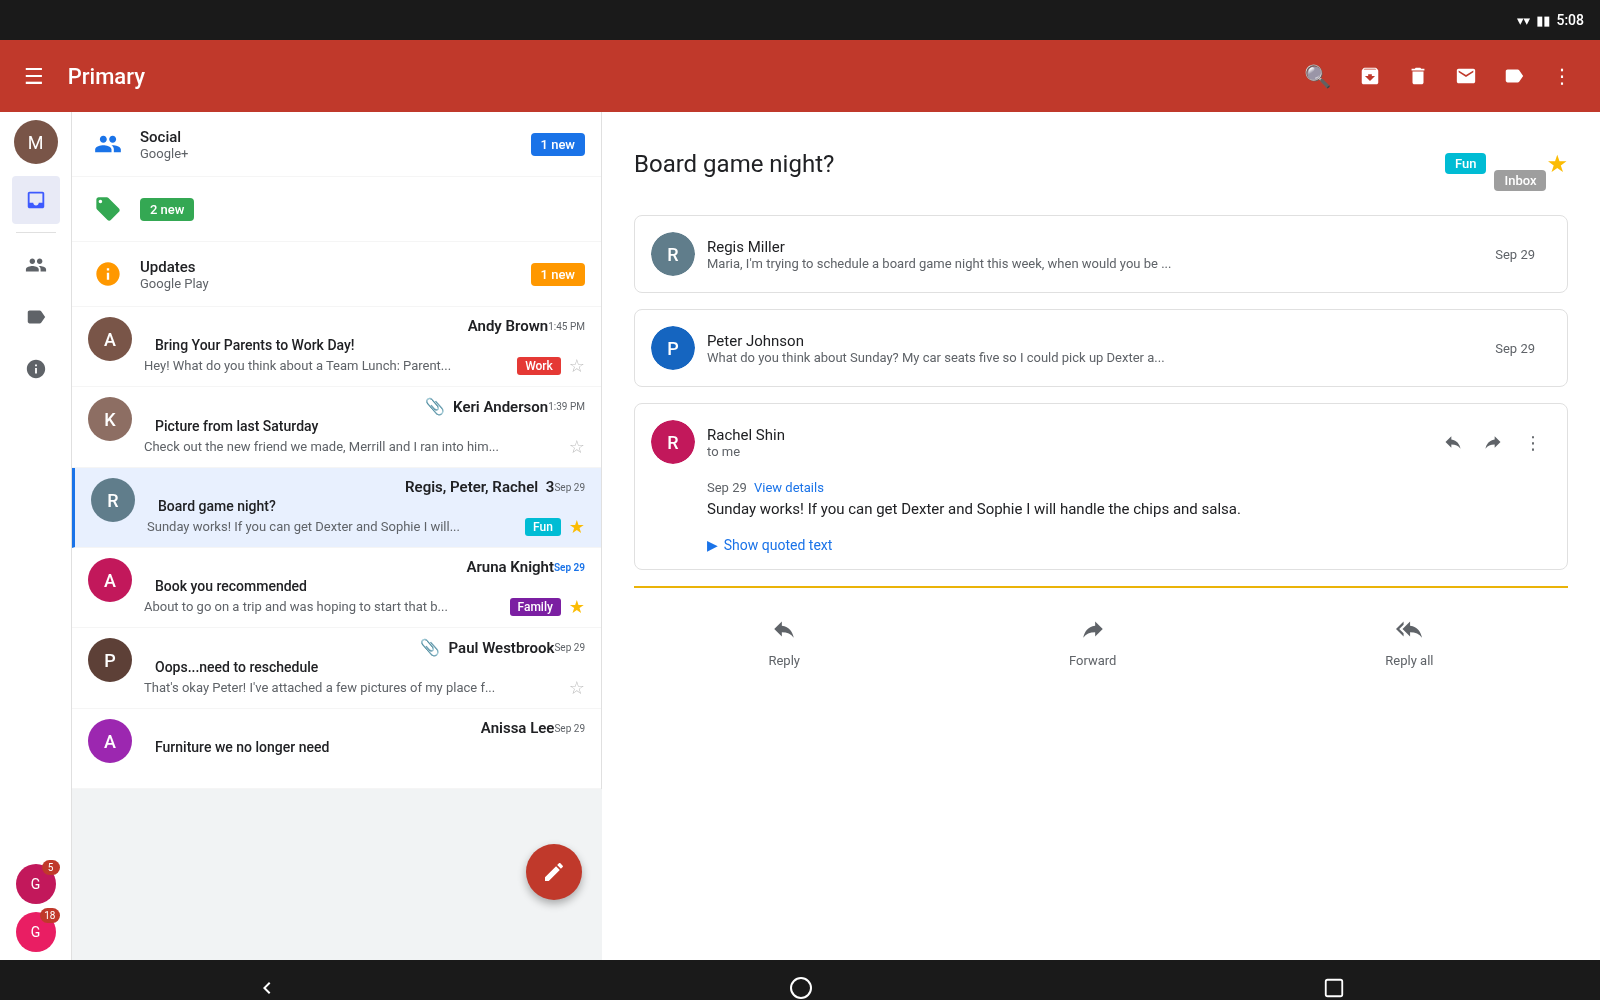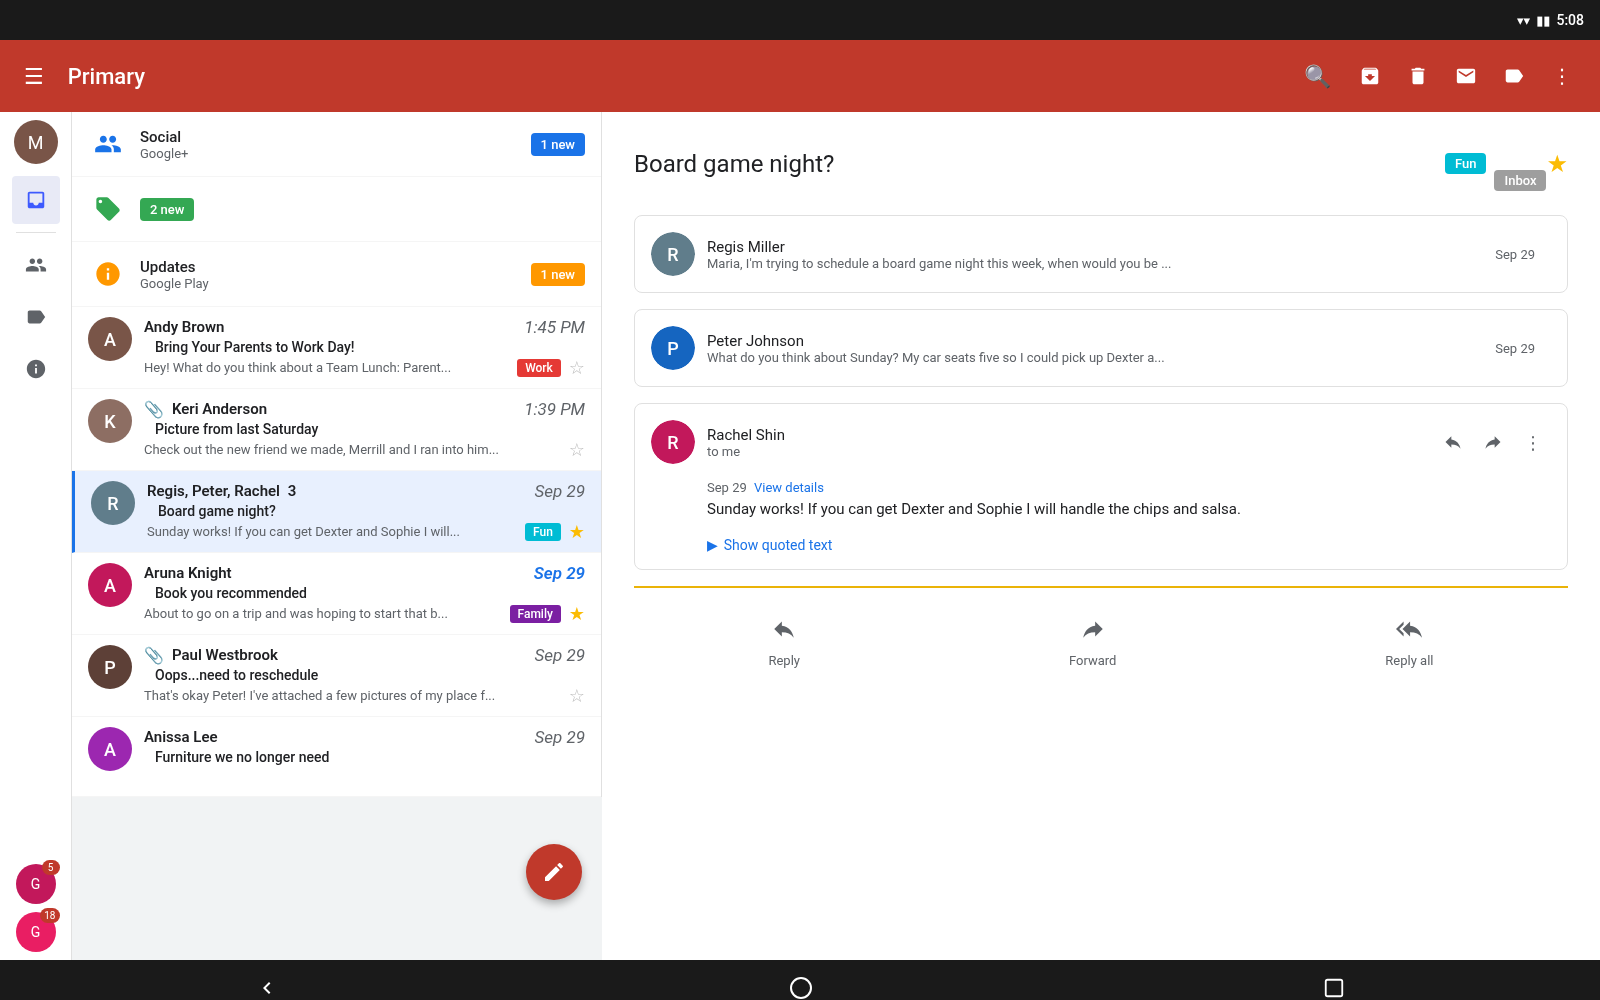--- a/index.html
+++ b/index.html
@@ -63,23 +63,23 @@
     .badge-green { background: #34a853; }
     .badge-orange { background: #ff9800; }
 
     .email-item {
       display: flex; align-items: flex-start; padding: 10px 16px; cursor: pointer;
       border-bottom: 1px solid #f5f5f5; min-height: 80px; position: relative;
     }
     .email-item.selected { background: #e8f0fe; border-left: 3px solid #1a73e8; }
     .email-avatar-placeholder { width: 44px; height: 44px; border-radius: 50%; display: flex; align-items: center; justify-content: center; color: white; font-size: 18px; font-weight: 500; margin-right: 12px; flex-shrink: 0; }
     .email-content { flex: 1; min-width: 0; }
-    .email-header { display: flex; align-items: center; justify-content: space-between; margin-bottom: 2px; }
+    .email-header { display: flex; align-items: center; justify-content: flex-end; margin-bottom: 2px; }
     .email-sender { font-size: 15px; font-weight: 600; color: #202124; }
-    .email-time { font-size: 17px; color: #5f6368; font-style: italic; }
+    .email-time { font-size: 10px; color: #5f6368; }
     .email-time.blue { color: #1a73e8; font-weight: 600; }
     .email-subject { font-size: 14px; font-weight: 500; color: #202124; margin-bottom: 2px; margin-left: 11px; }
     .email-preview { font-size: 13px; color: #5f6368; white-space: nowrap; overflow: hidden; text-overflow: ellipsis; }
     .tag { padding: 2px 8px; border-radius: 3px; font-size: 12px; font-weight: 500; color: white; }
     .tag-work { background: #e53935; }
     .tag-fun { background: #00bcd4; }
     .tag-family { background: #7b1fa2; }
     .star-icon { color: #fbbc04; font-size: 18px; }
     .star-empty { color: #bdbdbd; font-size: 18px; }
     .clip-icon { color: #5f6368; font-size: 16px; margin-right: 4px; }

